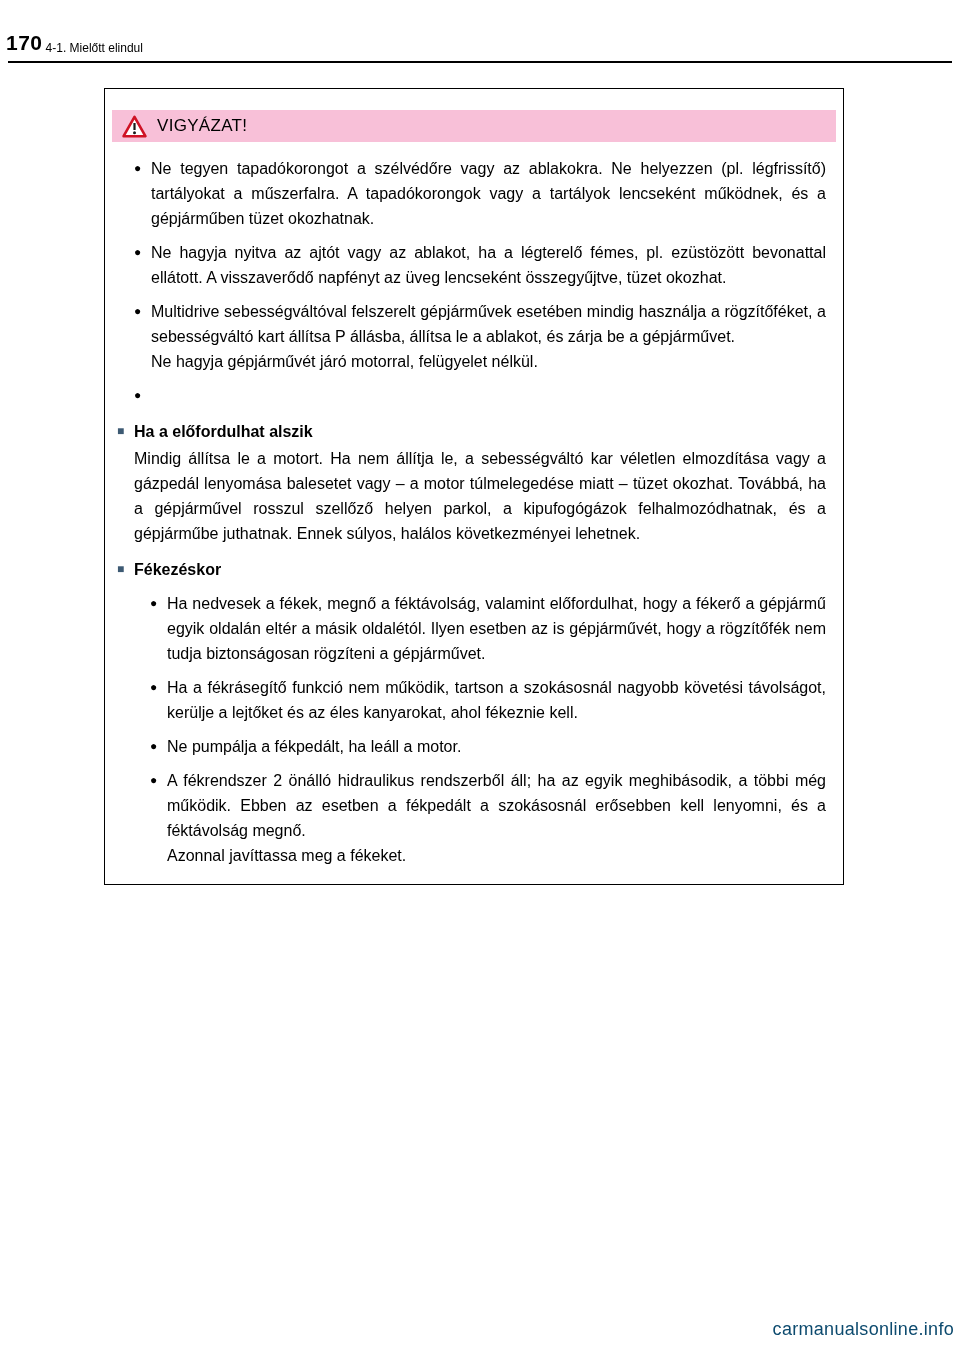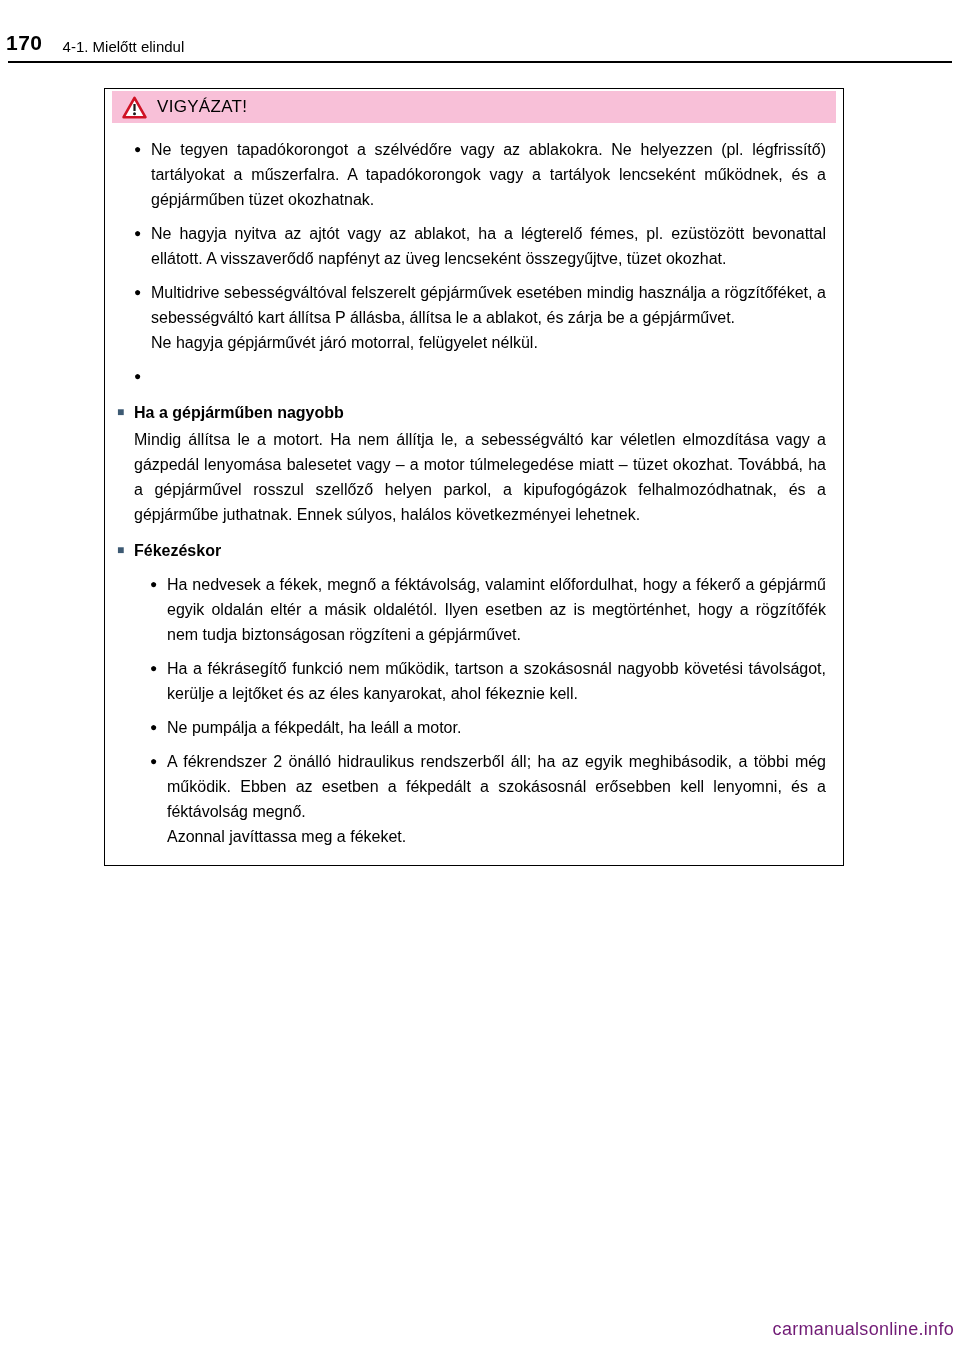--- a/index.html
+++ b/index.html
@@ -12,32 +12,32 @@
     position: relative;
     overflow: hidden;
   }
 
   
   .page-header {
     position: absolute; top: 31px; left: 6px;
     display: flex; align-items: flex-end;
   }
   .page-number { font-size: 21px; font-weight: 700; letter-spacing: .5px; }
-  .section-title { font-size: 15px; margin-left: 20px; }
+  .section-title { font-size: 12px; margin-left: 3px; }
   .header-rule {
     position: absolute; top: 61px; left: 8px; right: 8px;
     border-top: 2px solid #000; height: 0;
   }
 
   
   .caution-box {
     position: absolute; top: 88px; left: 104px; width: 740px;
     border: 1px solid #000;
     background: #fff;
-    padding: 2px 7px 14px 7px;
+    padding: 21px 7px 14px 7px;
   }
   .caution-bar {
     background: var(--caution-bar-bg, #f8c0d8);
     height: 32px;
     display: flex; align-items: center;
     padding: 0 10px; gap: 10px;
   }
   .warn-icon { display: block; }
   .warn-icon .tri { fill: #ffffff; stroke: var(--warning-red, #cf1225); stroke-width: 2.6; stroke-linejoin: round; }
   .warn-icon .excl { fill: #1a1a1a; }
@@ -71,21 +71,21 @@
   .subheading-text { font-weight: 700; font-size: 16px; line-height: 25px; }
   .sub-para {
     margin: 2px 0 0 17px;
     text-align: justify;
   }
 
   
   .watermark {
     position: absolute; right: 6px; bottom: 12px;
     font-size: 18px;
-    color: #701a75;
+    color: #0c4a6e;
     text-shadow: 1px 1px 1px rgba(255,255,255,.85);
     letter-spacing: .3px;
   }
 </style>
 </head>
 <body>
 
 <div class="page-header">
   <span class="page-number">170</span>
   <span class="section-title">4-1. Mielőtt elindul</span>
@@ -129,35 +129,35 @@
 
     <div class="bullet lvl1">
       <span class="marker">●</span>
       <div class="btext">
       </div>
     </div>
 
     <div class="subsection">
       <div class="subheading">
         <span class="sq">■</span>
-        <span class="subheading-text">Ha a gépjárműben nagyobb</span>
+        <span class="subheading-text">Ha a előfordulhat alszik</span>
       </div>
       <p class="sub-para">Mindig állítsa le a motort. Ha nem állítja le, a sebességváltó kar véletlen elmozdítása vagy a gázpedál lenyomása balesetet vagy – a motor túlmelegedése miatt – tüzet okozhat. Továbbá, ha a gépjárművel rosszul szellőző helyen parkol, a kipufogógázok felhalmozódhatnak, és a gépjárműbe juthatnak. Ennek súlyos, halálos következményei lehetnek.</p>
     </div>
 
     <div class="subsection">
       <div class="subheading">
         <span class="sq">■</span>
         <span class="subheading-text">Fékezéskor</span>
       </div>
 
       <div class="bullet lvl2">
         <span class="marker">●</span>
         <div class="btext">
-          <p>Ha nedvesek a fékek, megnő a féktávolság, valamint előfordulhat, hogy a fékerő a gépjármű egyik oldalán eltér a másik oldalétól. Ilyen esetben az is megtörténhet, hogy a rögzítőfék nem tudja biztonságosan rögzíteni a gépjárművet.</p>
+          <p>Ha nedvesek a fékek, megnő a féktávolság, valamint előfordulhat, hogy a fékerő a gépjármű egyik oldalán eltér a másik oldalétól. Ilyen esetben az is gépjárművét, hogy a rögzítőfék nem tudja biztonságosan rögzíteni a gépjárművet.</p>
         </div>
       </div>
 
       <div class="bullet lvl2">
         <span class="marker">●</span>
         <div class="btext">
           <p>Ha a fékrásegítő funkció nem működik, tartson a szokásosnál nagyobb követési távolságot, kerülje a lejtőket és az éles kanyarokat, ahol fékeznie kell.</p>
         </div>
       </div>
 

